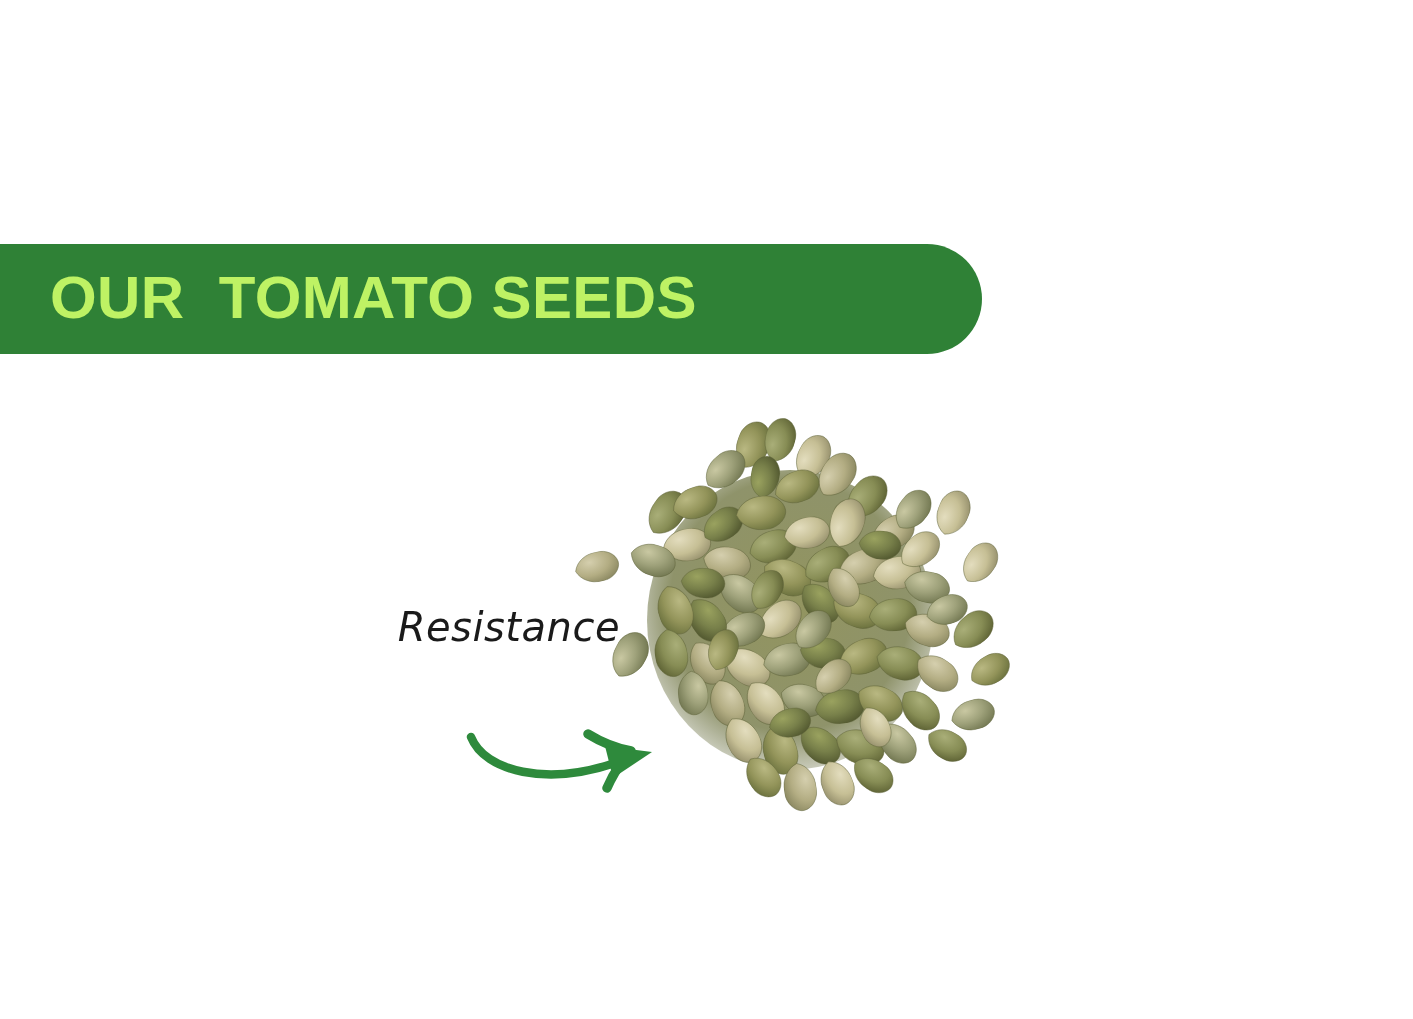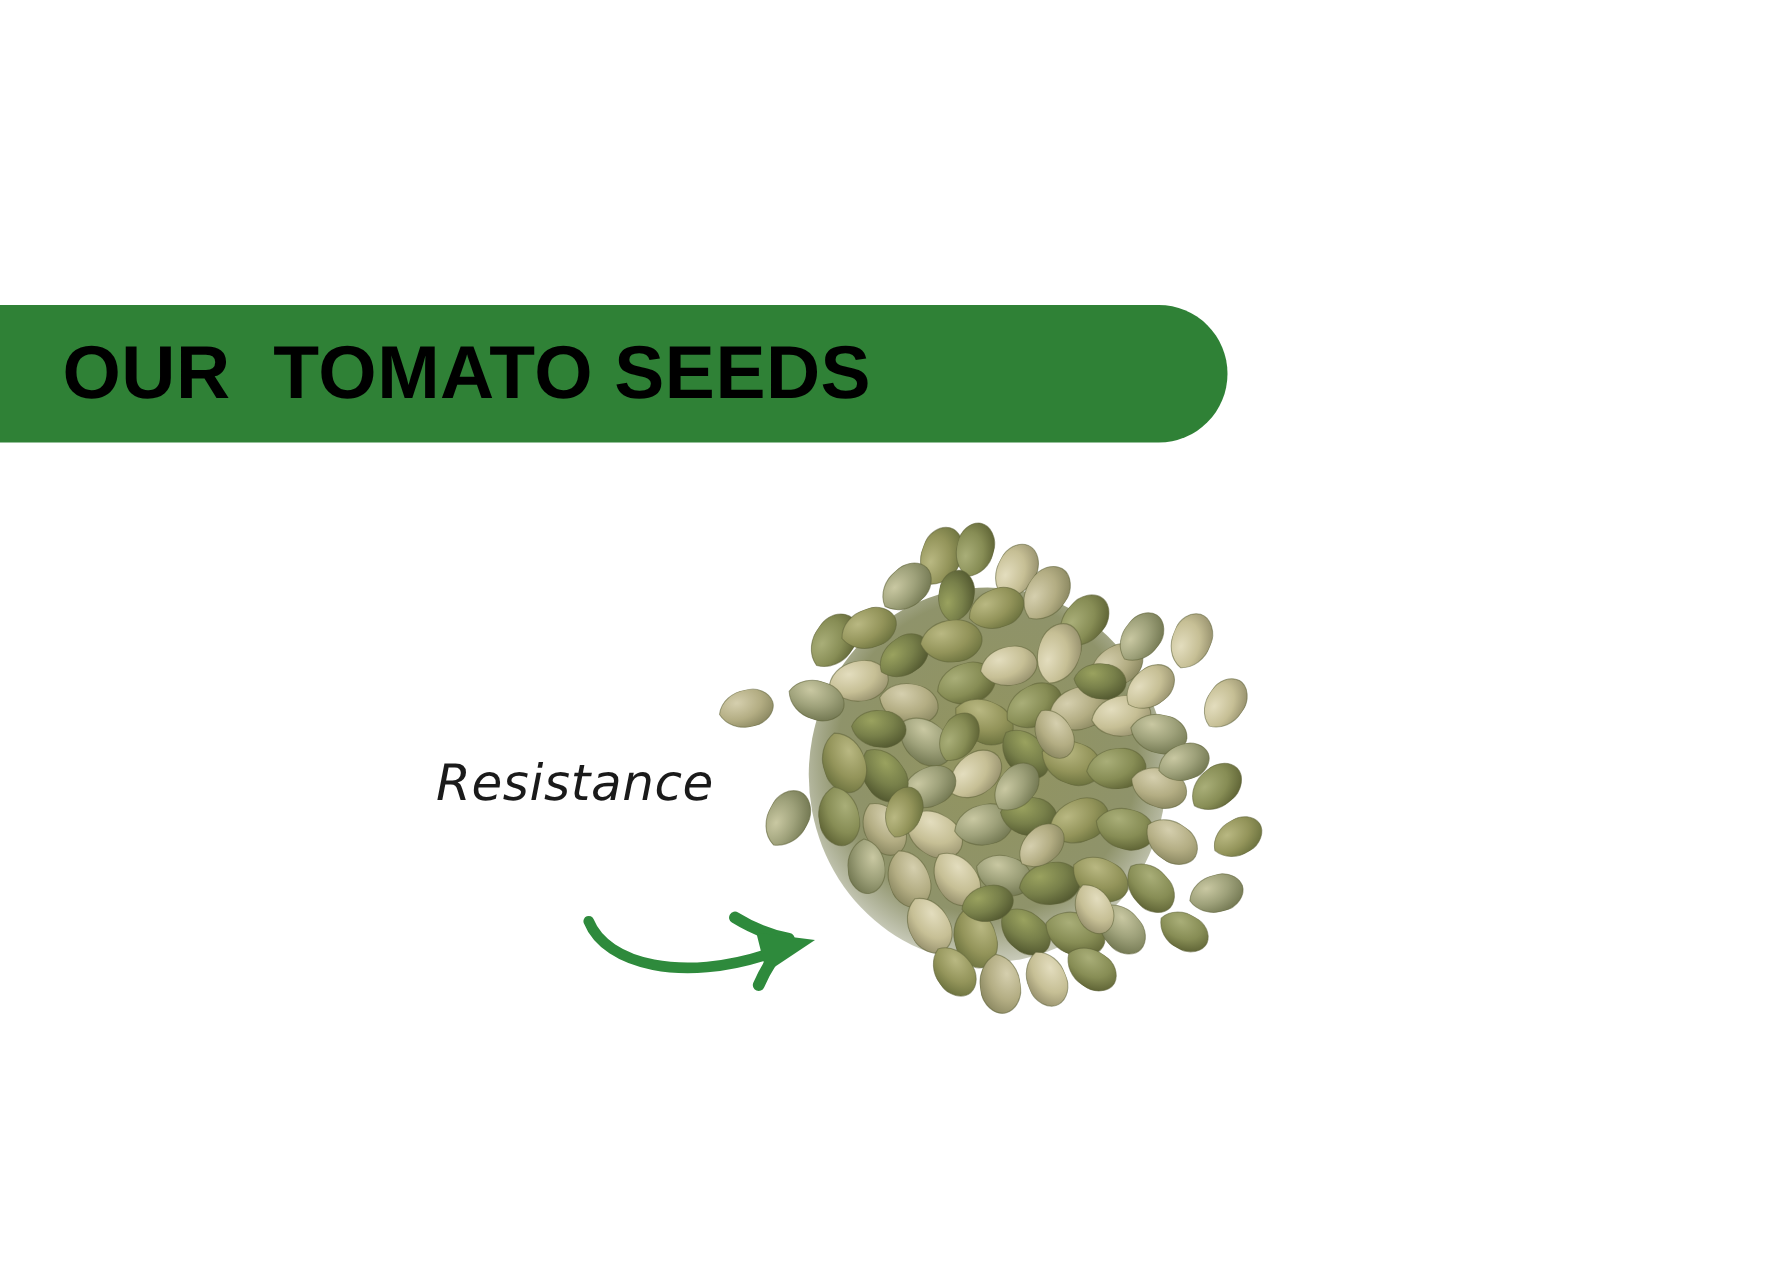--- a/index.html
+++ b/index.html
@@ -27,38 +27,38 @@
     left: -20px;
     top: 244px;
     width: 1002px;
     height: 110px;
     background: #2f8136;
     border-radius: 0 55px 55px 0;
     display: flex;
     align-items: center;
   }
   #title-text {
-    color: #000000;
+    color: #bef264;
     font-family: "Liberation Sans", sans-serif;
     font-weight: bold;
     font-size: 60px;
     line-height: 60px;
     letter-spacing: 0.4px;
     white-space: pre;
     margin-left: 70px;
     transform: translateY(-1px);
   }
 
   
   #annotation {
     position: absolute;
     left: 300px;
     top: 600px;
     width: 320px;
-    text-align: center;
+    text-align: right;
     color: #1a1a1a;
     font-family: "DejaVu Sans", sans-serif;
     font-size: 40px;
     line-height: 54px;
     font-style: italic;
     font-weight: 500;
     letter-spacing: 0.5px;
   }
   #annotation .ln { display: block; white-space: pre; }
 

